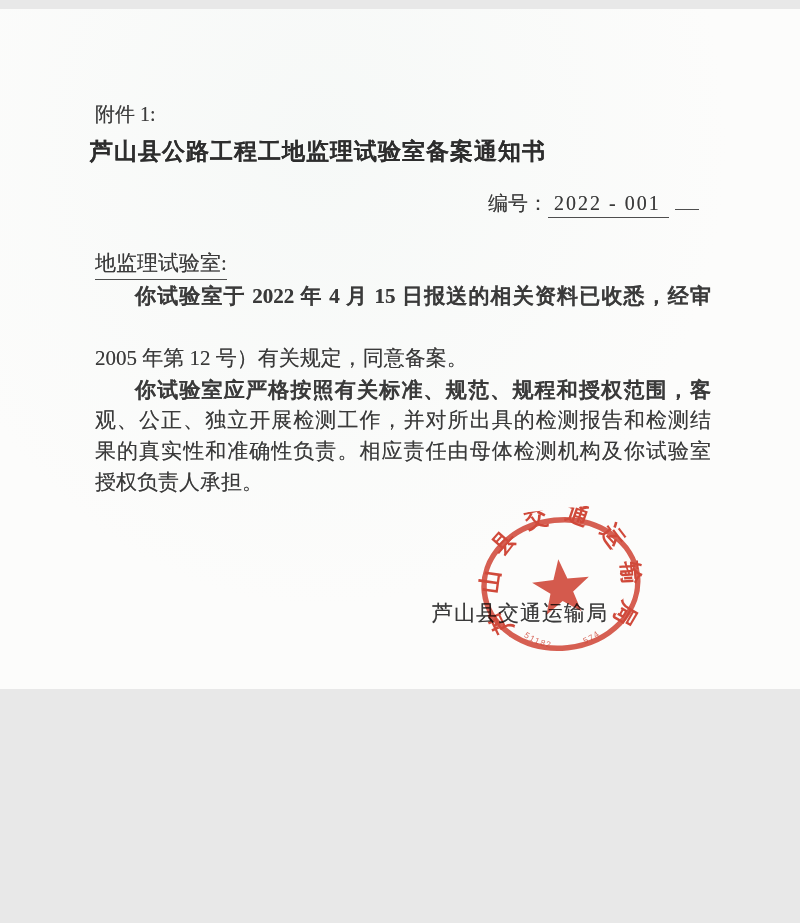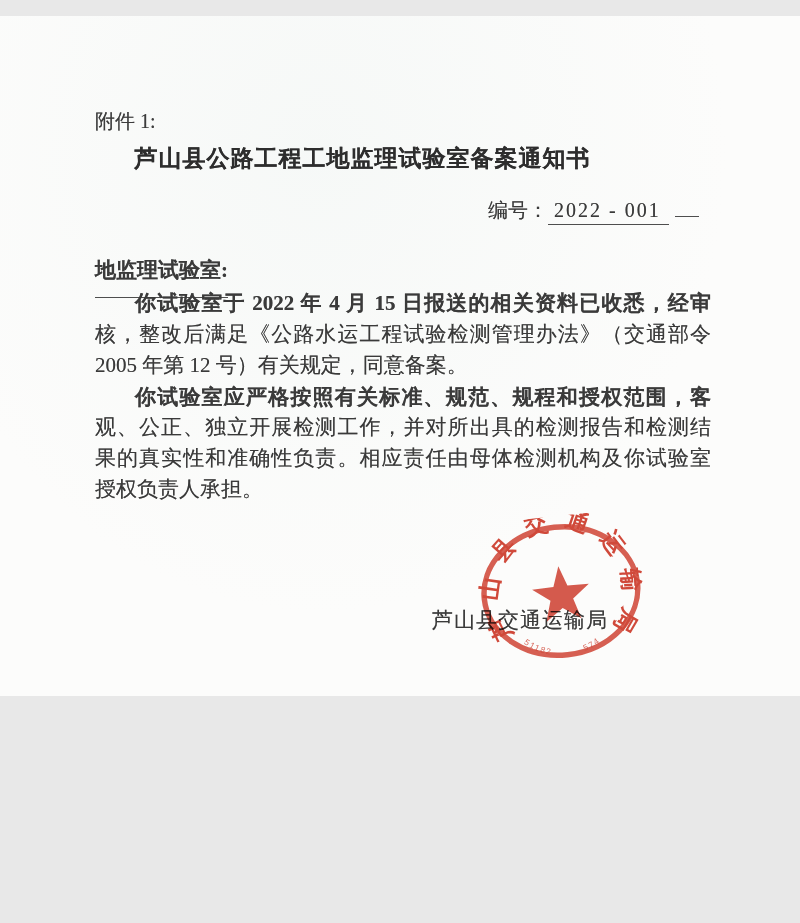--- a/index.html
+++ b/index.html
@@ -1,19 +1,19 @@
 <!DOCTYPE html>
 <html><head>
 <meta charset="utf-8">
 <style>
   html,body{margin:0;padding:0;background:#e8e8e8;}
   .paper{
     position:relative;
     width:800px;height:680px;
-    margin:16px auto;
+    margin:9px auto;
     background:
       radial-gradient(ellipse at 40% 20%, rgba(235,242,240,.35), rgba(255,255,255,0) 60%),
       #fcfcfb;
     overflow:hidden;
     font-family:"Liberation Serif","DejaVu Serif",serif;
     color:#3a3a3a;
   }
   .doc-line{
     position:absolute;
     left:95px;width:616px;
@@ -22,29 +22,28 @@
     text-shadow:0 0 .5px rgba(70,70,70,.65);
     white-space:nowrap;
   }
   .just{
     white-space:normal;
     text-align:justify;
     text-align-last:justify;
   }
   .indent{text-indent:40px;font-weight:bold;}
   .uline{border-bottom:1.6px solid #4e4e4e;padding-bottom:3px;}
-  .uline-span{border-bottom:1.6px solid #4e4e4e;padding-bottom:15px;font-weight:bold;}
+  .uline-span{border-bottom:1.6px solid #4e4e4e;padding-bottom:4px;}
   .attachment{
     position:absolute;left:95px;top:92px;
     font-size:20px;color:#3c3c3c;
     text-shadow:0 0 .5px rgba(70,70,70,.6);
   }
   .title{
     position:absolute;left:90px;top:127px;width:545px;
-    text-align:center;
     font-size:23px;font-weight:bold;letter-spacing:1px;
     color:#2d2d2d;
     font-family:"Liberation Sans","DejaVu Sans",sans-serif;
     text-shadow:0 0 .6px rgba(45,45,45,.8);
   }
   .doc-no{
     position:absolute;left:488px;top:180px;
     font-size:20px;color:#3a3a3a;
     text-shadow:0 0 .5px rgba(70,70,70,.6);
   }
@@ -99,21 +98,20 @@
   <div class="doc-no">
     <span>编号：</span><span class="val">2022 - 001</span><span class="tail"></span>
   </div>
 
 
   <div class="doc-line" style="top:241px">
     <span class="uline-span">地监理试验室:</span>
   </div>
 
   <div class="doc-line just indent" style="top:274px">你试验室于 2022 年 4 月 15 日报送的相关资料已收悉，经审</div>
-  <div class="doc-line just" style="top:305px">核，整改后满足《公路水运工程试验检测管理办法》（交通部令</div>
   <div class="doc-line" style="top:336px">2005 年第 12 号）有关规定，同意备案。</div>
 
   <div class="doc-line just" style="top:398px">观、公正、独立开展检测工作，并对所出具的检测报告和检测结</div>
   <div class="doc-line just indent" style="top:368px">你试验室应严格按照有关标准、规范、规程和授权范围，客</div>
   <div class="doc-line" style="top:460px">授权负责人承担。</div>
   <div class="doc-line just" style="top:429px">果的真实性和准确性负责。相应责任由母体检测机构及你试验室</div>
 
 
   <div class="signature">芦山县交通运输局</div>
 

